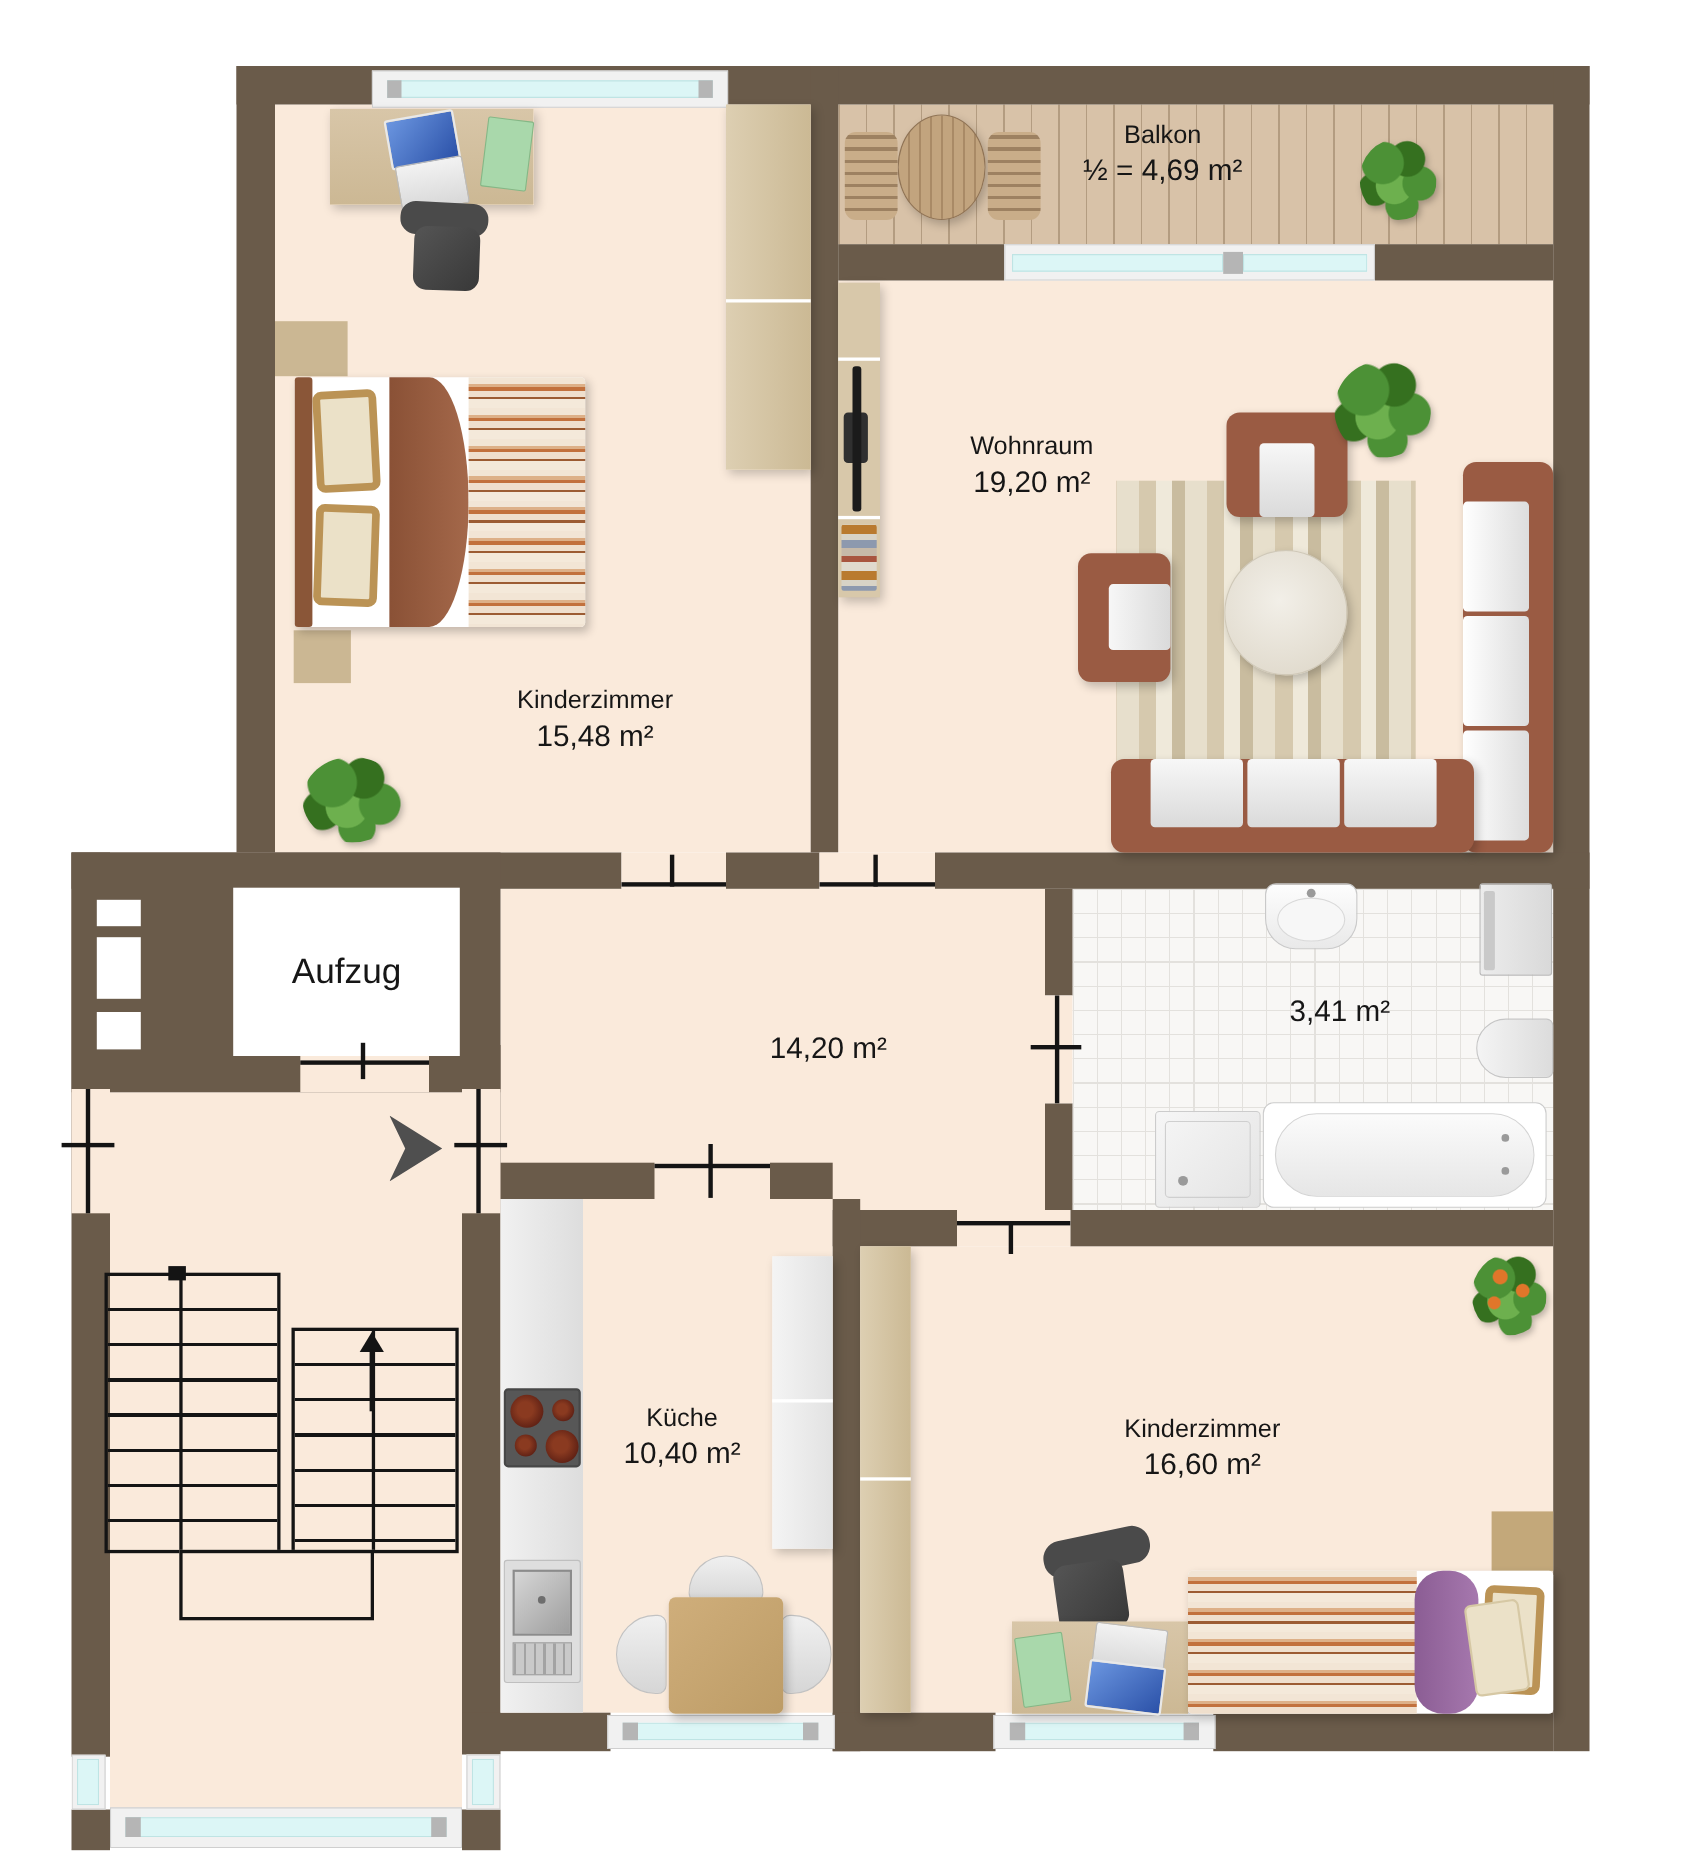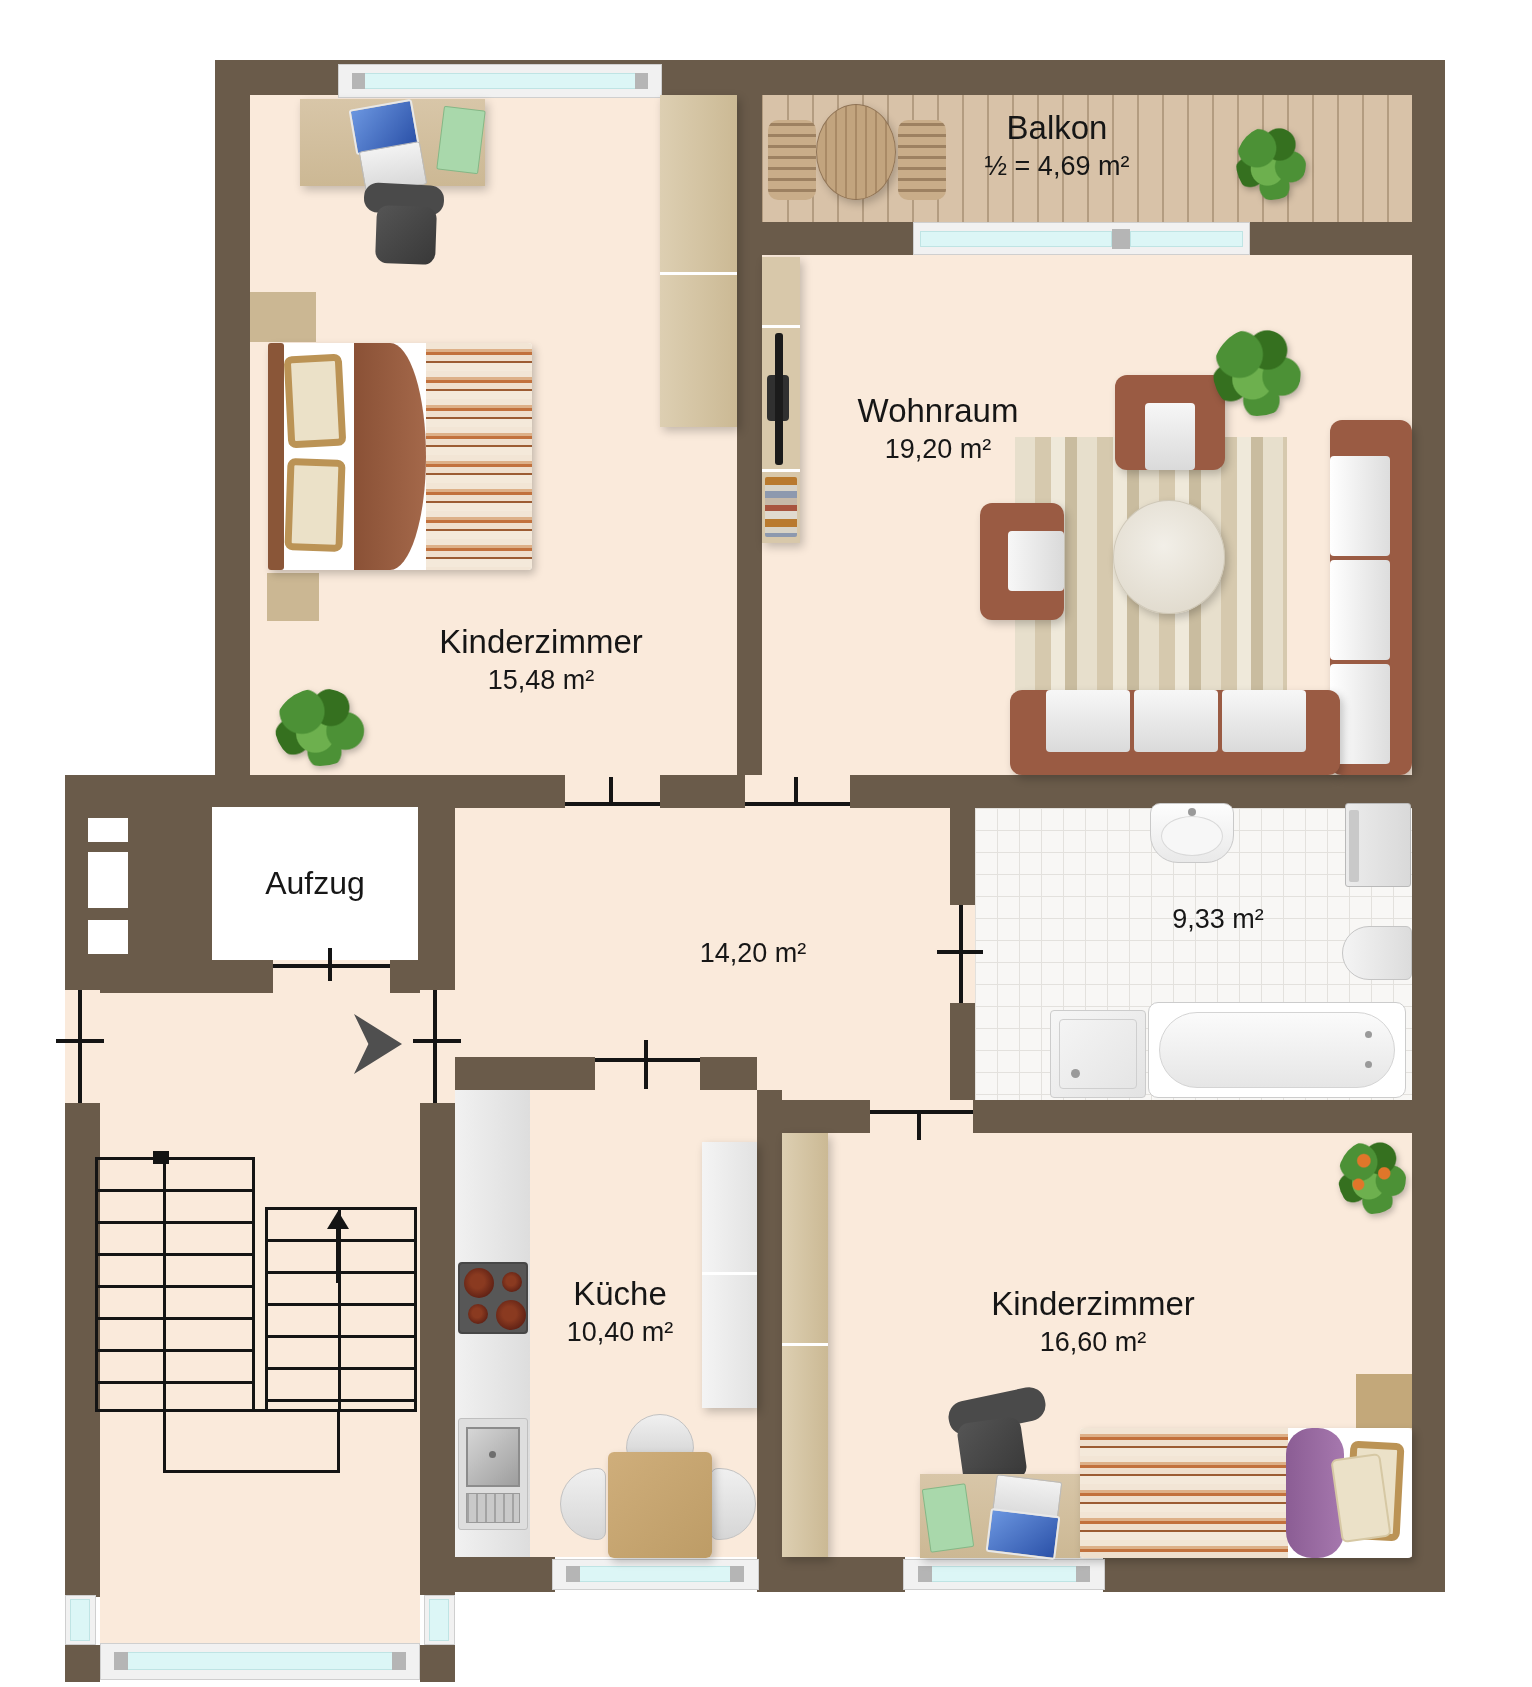--- a/index.html
+++ b/index.html
@@ -22,21 +22,21 @@
       repeating-linear-gradient(180deg,var(--tile-line) 0 1px,transparent 1px 22px),
       var(--tile)}
   .plank{background:
       repeating-linear-gradient(90deg,rgba(110,85,55,.35) 0 1.5px,transparent 1.5px 25px),
       var(--balcony-wood)}
   .win{background:var(--frame);box-shadow:inset 0 0 0 1px #cfcfcf}
   .glass{background:var(--glass);box-shadow:inset 0 0 0 1px #bfe4e4}
   .cap{background:var(--frame-cap)}
   .dl{background:var(--stairs)}
   .lbl{text-align:center;line-height:1.12}
-  .lbl .n{position:static;display:block;font-size:33px}
+  .lbl .n{position:static;display:block;font-size:23px}
   .lbl .a{position:static;display:block;font-size:27px;margin-top:4px}
   .sh{box-shadow:3px 4px 9px rgba(0,0,0,.22)}
   .woodgrain{background:linear-gradient(90deg,#ddcfb2,#cbb994)}
   .deskwood{background:linear-gradient(180deg,#d8c6a8,#ccb894)}
   .sofa-b{background:var(--sofa);border-radius:12px}
   .cush{background:linear-gradient(180deg,#f7f7f7,#dadada);border-radius:4px}
   .kchair{background:linear-gradient(180deg,#f0f0f0,#d6d6d6);border:1px solid #c2c2c2}
   .burner{border-radius:50%;background:radial-gradient(circle at 45% 45%,#8a3a20 0 30%,var(--burner) 75%)}
   .stairblock{border:3px solid var(--stairs);
       background:repeating-linear-gradient(180deg,transparent 0 29px,var(--stairs) 29px 32px)}
@@ -290,21 +290,21 @@
     <span class="a">19,20 m²</span>
   </div>
   <div class="lbl" style="left:391px;top:624px;width:300px">
     <span class="n">Kinderzimmer</span>
     <span class="a">15,48 m²</span>
   </div>
   <div class="lbl" style="left:603px;top:934px;width:300px">
     <span class="a">14,20 m²</span>
   </div>
   <div class="lbl" style="left:1068px;top:900px;width:300px">
-    <span class="a">9,33 m²</span>
+    <span class="a">3,41 m²</span>
   </div>
   <div class="lbl" style="left:470px;top:1276px;width:300px">
     <span class="n">Küche</span>
     <span class="a">10,40 m²</span>
   </div>
   <div class="lbl" style="left:943px;top:1286px;width:300px">
     <span class="n">Kinderzimmer</span>
     <span class="a">16,60 m²</span>
   </div>
 

